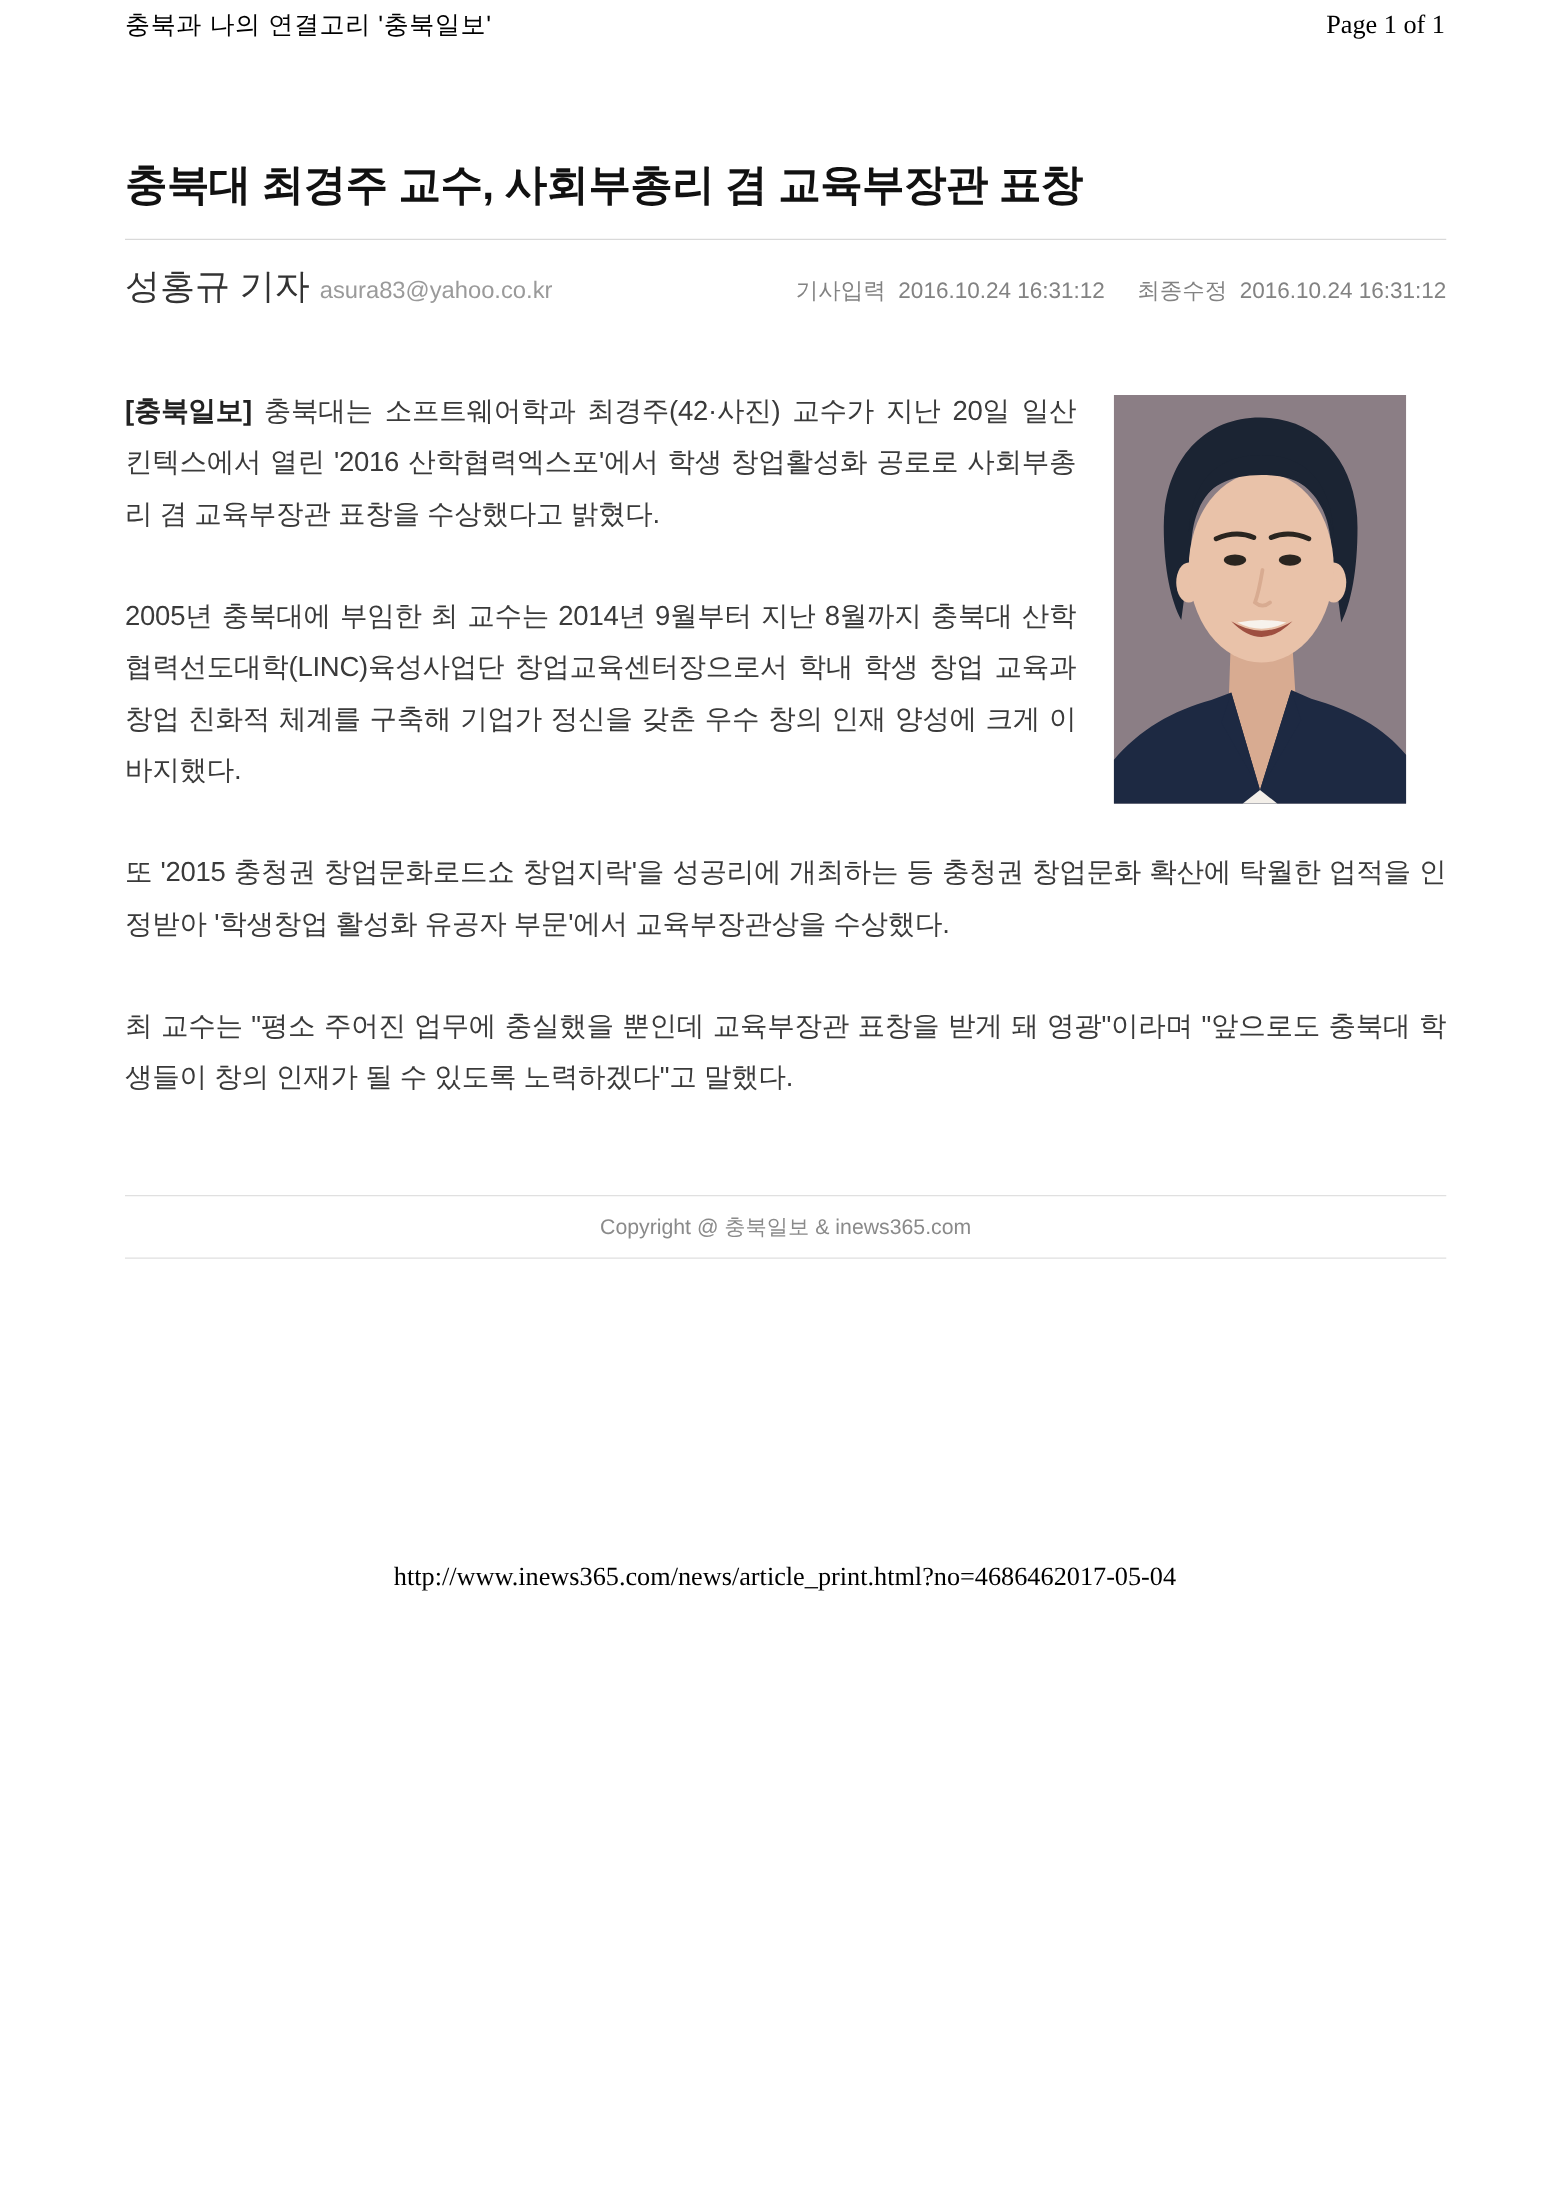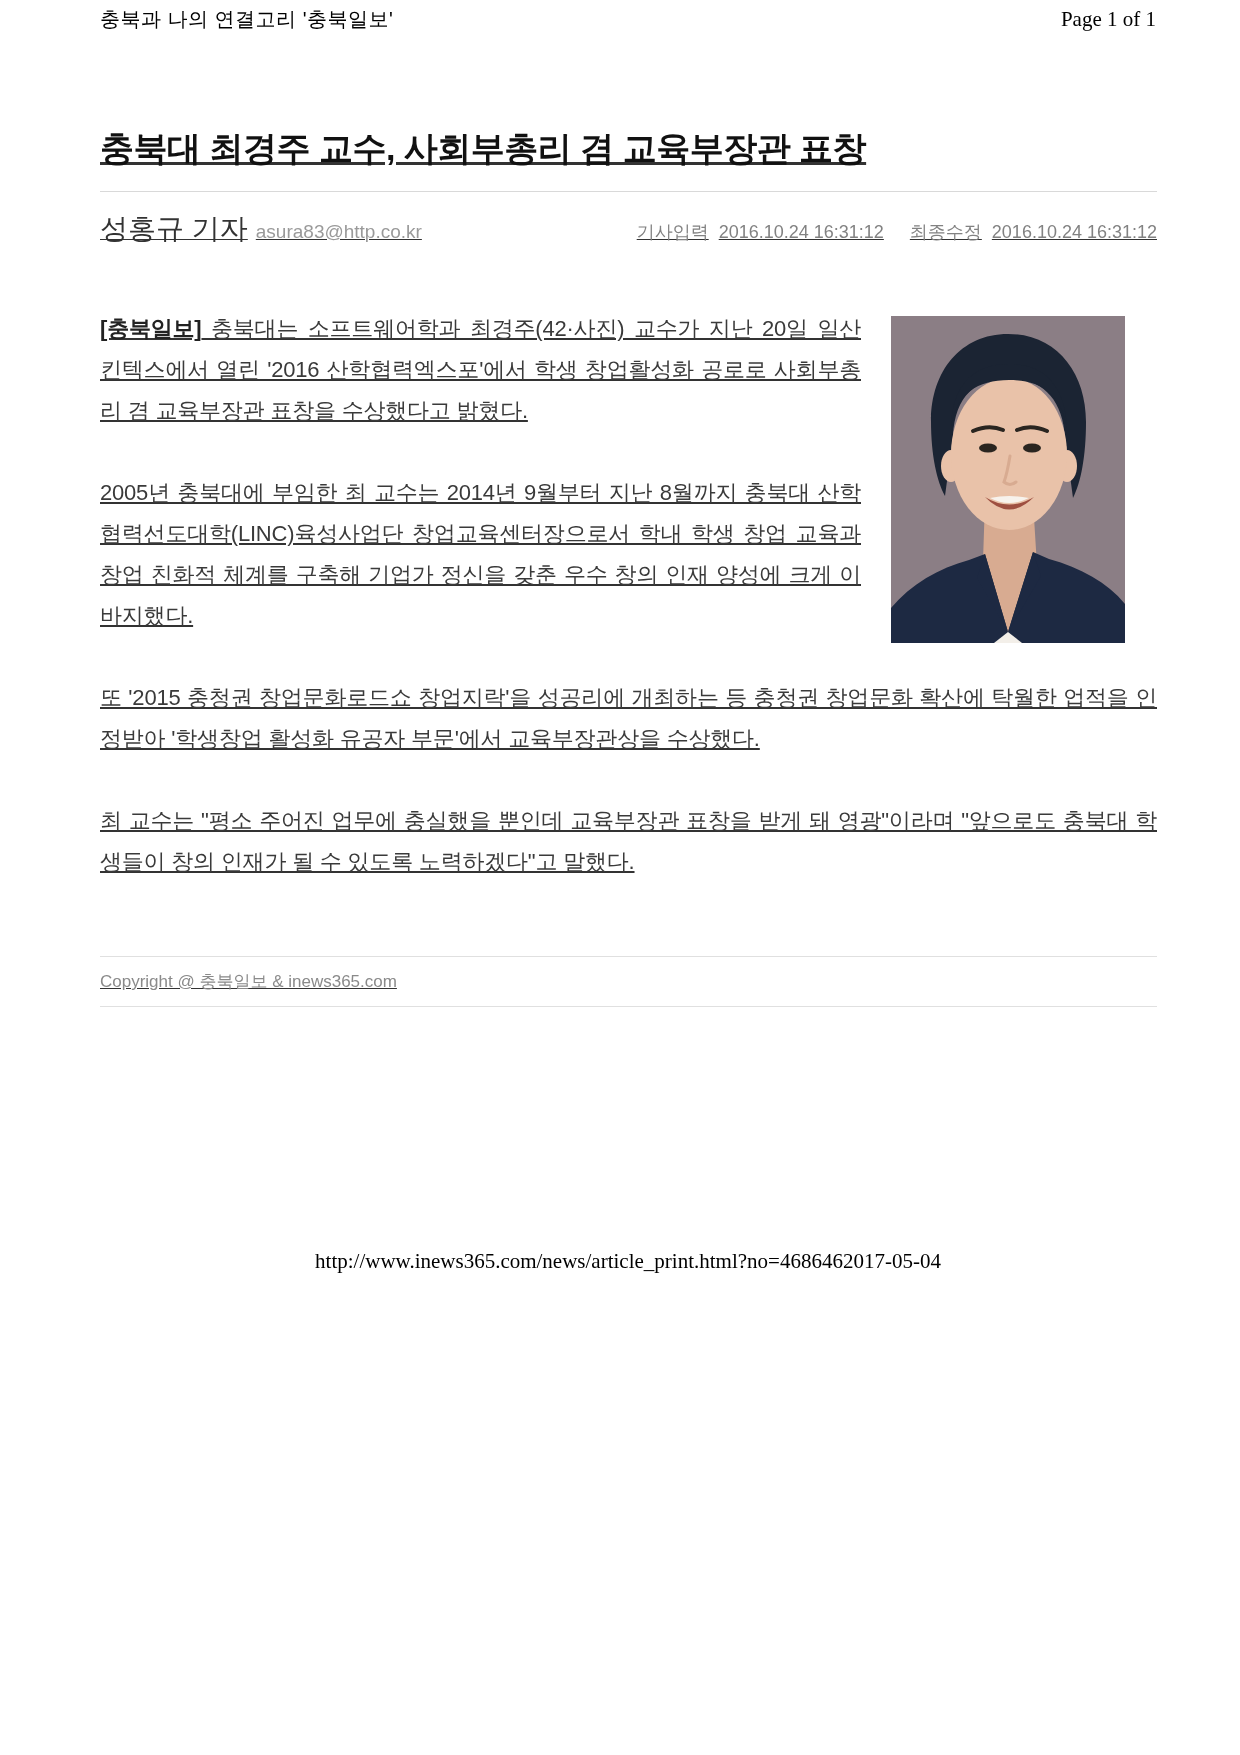--- a/index.html
+++ b/index.html
@@ -5,21 +5,20 @@
   * { box-sizing: border-box; }
   html, body { margin: 0; padding: 0; background: #ffffff; }
   .page {
     position: relative;
     width: 1240px;
     height: 1286px;
     background: #ffffff;
     font-family: "Liberation Sans", sans-serif;
     color: #333;
     overflow: hidden;
-    text-decoration: underline;
   }
 
   
   .print-header {
     position: absolute;
     top: 6px; left: 100px; right: 84px;
     display: flex;
     justify-content: space-between;
     align-items: baseline;
     color: #000;
@@ -95,20 +94,21 @@
     margin: 8px 32px 25px 30px;
     padding: 0;
   }
   figure.photo svg { display: block; width: 234px; height: 327px; }
 
   .copyright {
     margin-top: 74px;
     border-top: 1px solid #e0e0e0;
     border-bottom: 1px solid #e0e0e0;
     padding: 14px 0 13px 0;
+    text-align: center;
     font-size: 17px;
     line-height: 22px;
     color: #8a8a8a;
   }
 </style>
 </head>
 <body>
 
 <div class="page">
 
@@ -117,21 +117,21 @@
     <span class="ph-right">Page 1 of 1</span>
   </div>
 
   <main class="content">
 
     <h1 class="title">충북대 최경주 교수, 사회부총리 겸 교육부장관 표창</h1>
 
 
     <div class="byline">
       <div class="byline-left">
-        <span class="reporter">성홍규 기자</span><span class="email">asura83@http.co.kr</span>
+        <span class="reporter">성홍규 기자</span><span class="email">asura83@yahoo.co.kr</span>
       </div>
       <div class="dates">
         <span class="lbl">기사입력</span><span>2016.10.24 16:31:12</span><span class="lbl2">최종수정</span><span>2016.10.24 16:31:12</span>
       </div>
     </div>
 
     <div class="body-text">
 
       <figure class="photo">
         <svg viewBox="0 0 234 327" xmlns="http://www.w3.org/2000/svg">

